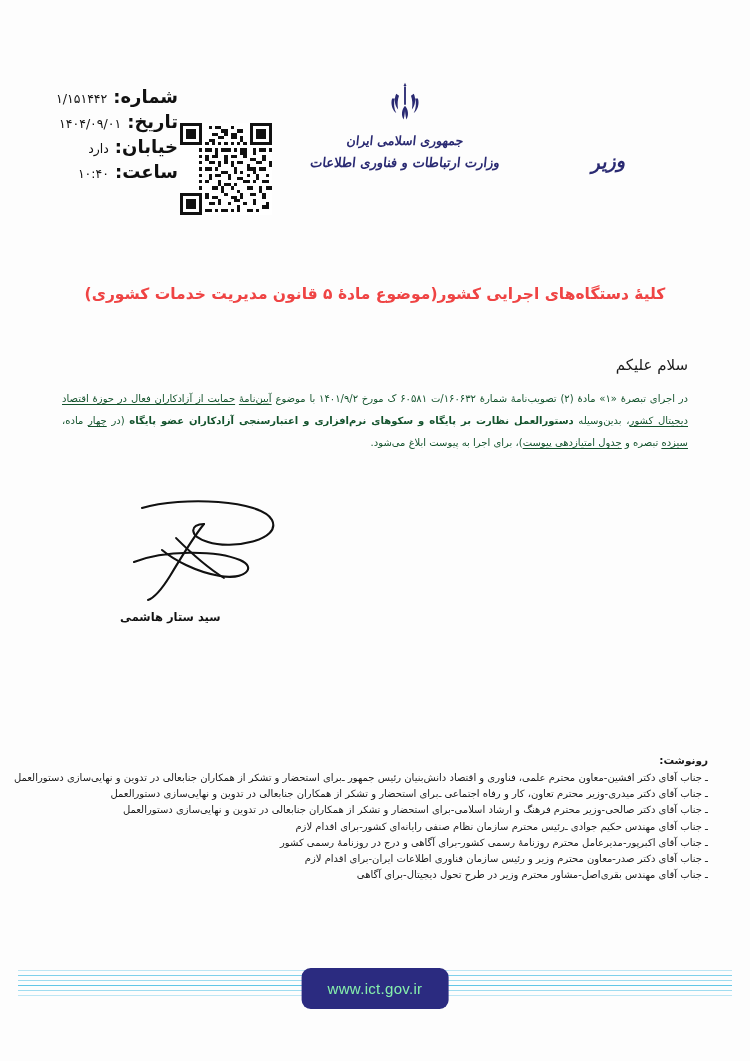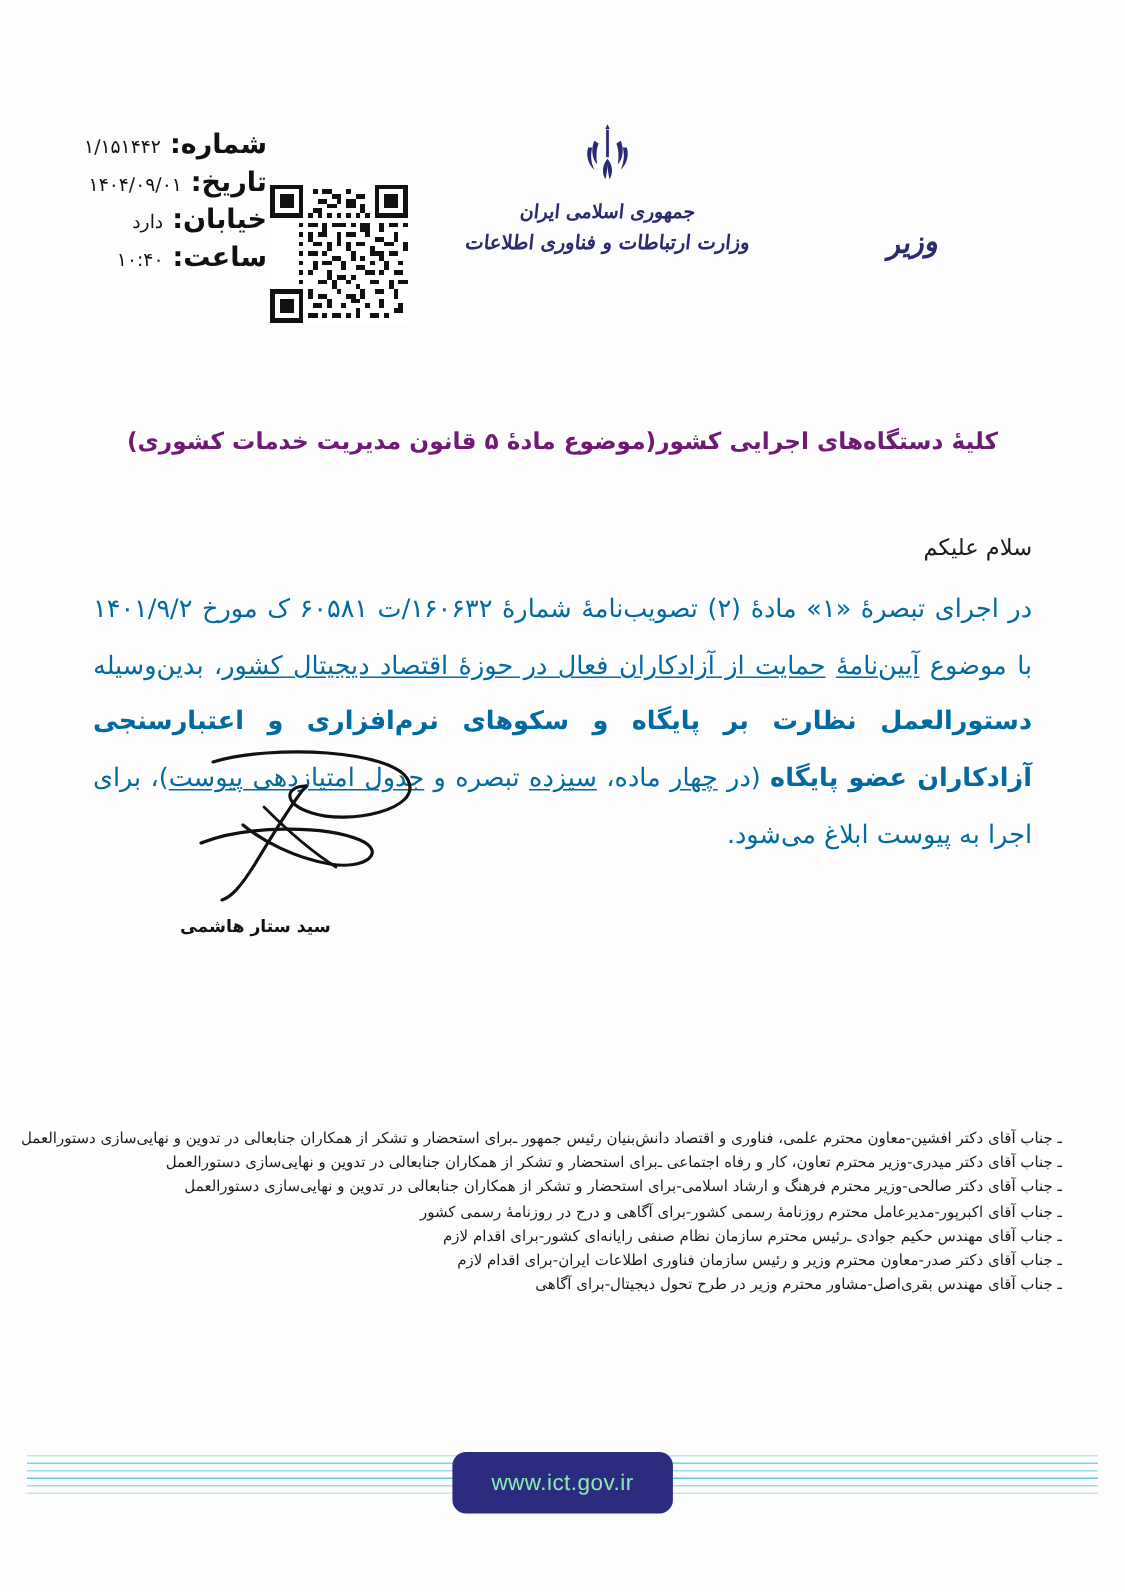--- a/index.html
+++ b/index.html
@@ -119,42 +119,42 @@
 
   
   .doc-title {
     position: absolute;
     top: 285px;
     left: 0;
     right: 0;
     text-align: center;
     font-size: 15.5px;
     font-weight: 700;
-    color: #701a75;
+    color: #ef4444;
     letter-spacing: 0;
   }
 
   .greeting {
     position: absolute;
     top: 356px;
     right: 62px;
     font-size: 15px;
     color: #1a1a1a;
   }
 
   .body-text {
     position: absolute;
     top: 388px;
     right: 62px;
     left: 62px;
-    font-size: 17px;
+    font-size: 10px;
     line-height: 2.22;
     text-align: justify;
     text-align-last: right;
-    color: #0369a1;
+    color: #14532d;
   }
   .body-text p { margin: 0; }
   .b { font-weight: 700; }
   .u { text-decoration: underline; text-underline-offset: 2px; }
 
   
   .signature-area {
     position: absolute;
     top: 498px;
     left: 92px;
@@ -438,25 +438,26 @@
         <path d="M30 10 C70 -2 150 2 160 22 C170 42 120 52 96 44 C76 38 78 26 92 26" stroke-width="2.1"></path>
         <path d="M92 26 C82 38 70 58 58 78 C48 94 42 100 36 102" stroke-width="2.1"></path>
         <path d="M22 64 C52 52 104 52 128 62 C146 70 132 82 108 78 C84 74 62 62 50 52" stroke-width="2.1"></path>
         <path d="M64 40 C78 54 96 70 112 80" stroke-width="1.8"></path>
       </g>
     </svg>
     <div class="signature-name">سید ستار هاشمی</div>
   </div>
 
   <div class="cc-block">
+    <div class="cc-heading">رونوشت:</div>
     <div class="cc-item">ـ جناب آقای دکتر افشین‌-معاون محترم علمی، فناوری و اقتصاد دانش‌بنیان رئیس جمهور ـ‌برای استحضار و تشکر از همکاران جنابعالی در تدوین و نهایی‌سازی دستورالعمل</div>
     <div class="cc-item">ـ جناب آقای دکتر میدری‌-وزیر محترم تعاون، کار و رفاه اجتماعی ـ‌برای استحضار و تشکر از همکاران جنابعالی در تدوین و نهایی‌سازی دستورالعمل</div>
     <div class="cc-item">ـ جناب آقای دکتر صالحی‌-وزیر محترم فرهنگ و ارشاد اسلامی‌-برای استحضار و تشکر از همکاران جنابعالی در تدوین و نهایی‌سازی دستورالعمل</div>
+    <div class="cc-item">ـ جناب آقای مهندس حکیم جوادی ـ‌رئیس محترم سازمان نظام صنفی رایانه‌ای کشور‌-برای اقدام لازم</div>
     <div class="cc-item">ـ جناب آقای اکبرپور‌-مدیرعامل محترم روزنامهٔ رسمی کشور‌-برای آگاهی و درج در روزنامهٔ رسمی کشور</div>
-    <div class="cc-item">ـ جناب آقای مهندس حکیم جوادی ـ‌رئیس محترم سازمان نظام صنفی رایانه‌ای کشور‌-برای اقدام لازم</div>
     <div class="cc-item">ـ جناب آقای دکتر صدر‌-معاون محترم وزیر و رئیس سازمان فناوری اطلاعات ایران‌-برای اقدام لازم</div>
     <div class="cc-item">ـ جناب آقای مهندس بقری‌اصل‌-مشاور  محترم وزیر در طرح تحول دیجیتال‌-برای آگاهی</div>
   </div>
 
   <div class="footer">
     <div class="footer-rule">
       <div class="ln l1"></div>
       <div class="ln l2"></div>
       <div class="ln l3"></div>
       <div class="ln l4"></div>

